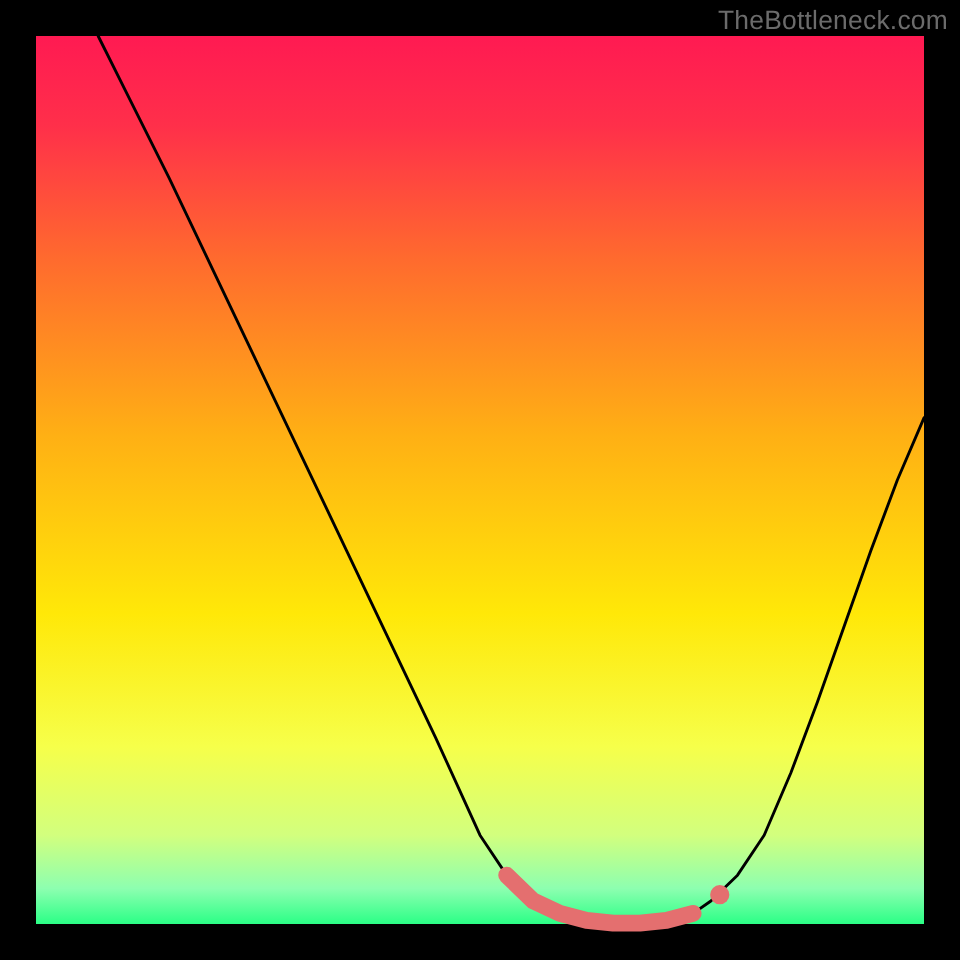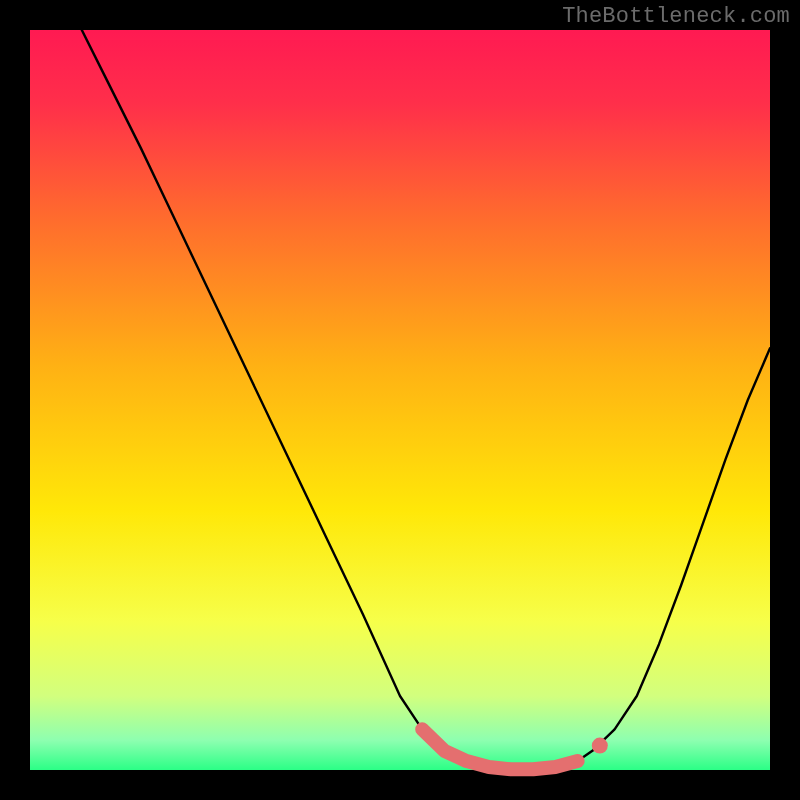--- a/index.html
+++ b/index.html
@@ -13,21 +13,21 @@
   .frame {
     position: relative;
     width: 800px;
     height: 800px;
     background: #000;
   }
   .watermark {
     position: absolute;
     top: 4px;
     right: 10px;
-    font-family: Liberation Mono, monospace;
+    font-family: Liberation Sans, sans-serif;
     font-size: 22px;
     font-weight: 500;
     color: #6b6b6b;
     letter-spacing: 0.2px;
     z-index: 10;
   }
   svg {
     position: absolute;
     top: 0;
     left: 0;

